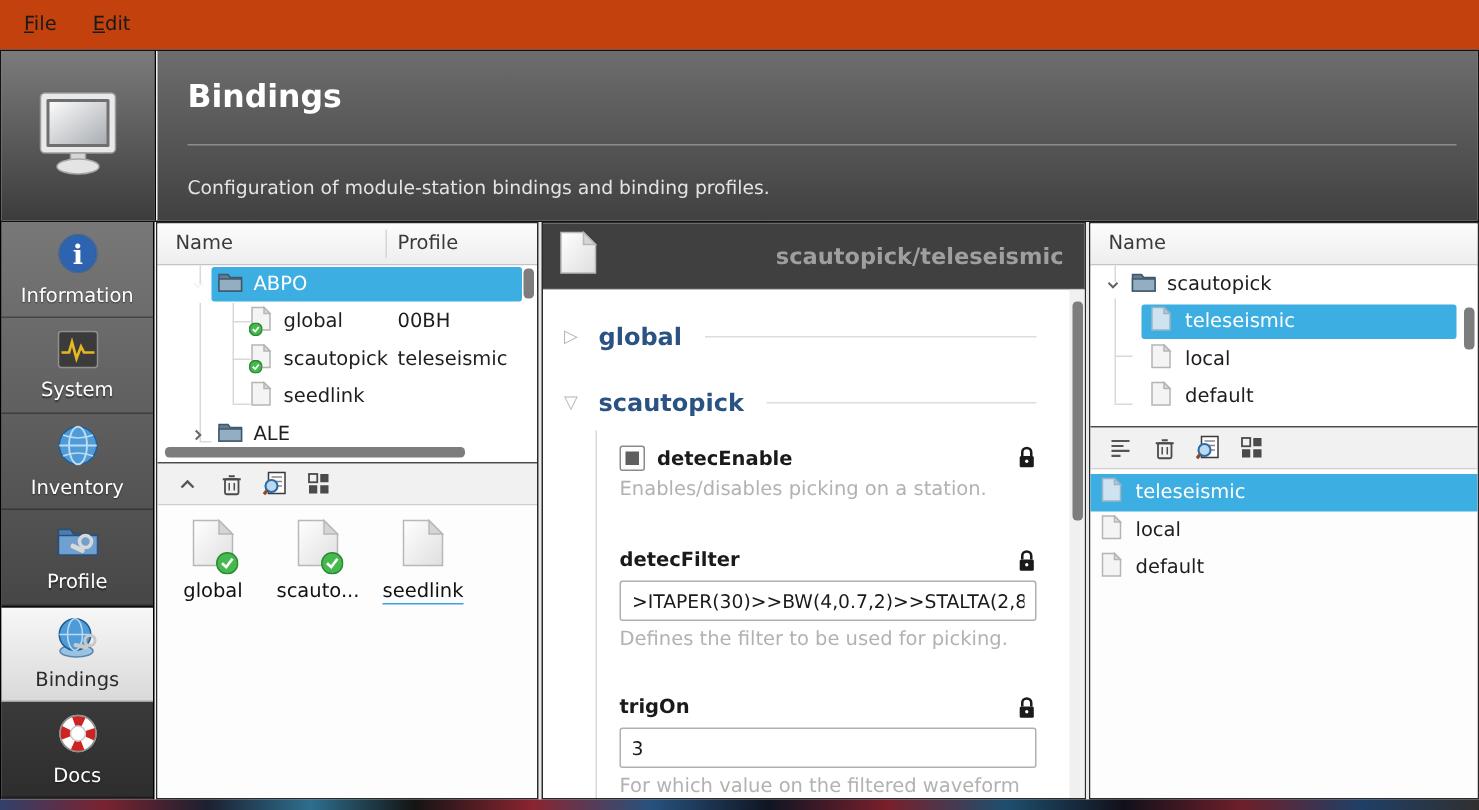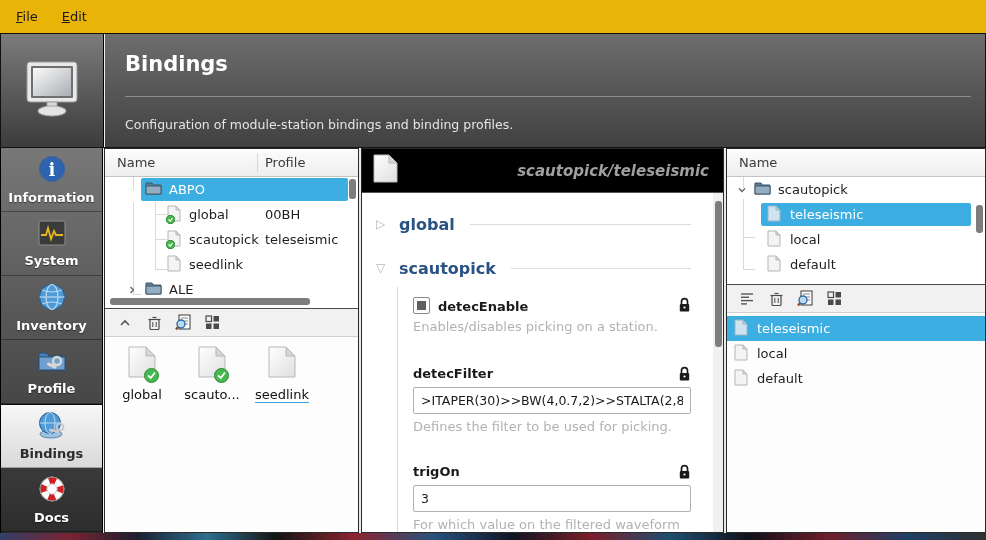--- a/index.html
+++ b/index.html
@@ -1,20 +1,20 @@
 <!DOCTYPE html>
 <html><head>
 <meta charset="utf-8">
 <style>
   * { margin:0; padding:0; box-sizing:border-box; }
   html,body { width:986px; height:540px; overflow:hidden; }
   body { font-family:"DejaVu Sans","Liberation Sans",sans-serif; background:#eff0f1; position:relative; }
 
   
-  .menubar { position:absolute; top:0; left:0; right:0; height:33px; background:#eab308;
+  .menubar { position:absolute; top:0; left:0; right:0; height:33px; background:#c2410c;
              display:flex; align-items:center; padding-left:6px; gap:4px; }
   .menu-item { display:inline-block; padding:4px 10px; font-size:13px; color:#1a1a1a; }
   .menu-item::first-letter { text-decoration:underline; }
 
   
   .headerband { position:absolute; top:33px; left:0; right:0; height:115px; border:1px solid #111; }
   .icon-box { position:absolute; left:0; top:0; width:103px; height:113px;
               background:linear-gradient(180deg,#7b7b7b,#3c3c3c); border-right:1px solid #000;
               display:flex; align-items:center; justify-content:center; }
   .header-main { position:absolute; left:104px; right:0; top:0; height:113px;
@@ -22,21 +22,21 @@
   .page-title { position:absolute; left:20px; top:18px; color:#ffffff; font-size:21px; font-weight:bold; }
   .title-sep { position:absolute; left:20px; right:14px; top:62px; height:1px; background:#8d8d8d; }
   .page-subtitle { position:absolute; left:20px; top:83px; color:#e4e4e4; font-size:12.5px; }
 
   
   .sidebar { position:absolute; top:148px; left:0; width:103px; bottom:7px;
              background:linear-gradient(180deg,#787878,#2d2d2d); border-right:1px solid #000;
              border-left:1px solid #000; display:flex; flex-direction:column; }
   .side-item { height:64px; display:flex; flex-direction:column; align-items:center; justify-content:center;
                gap:3px; border-bottom:1px solid rgba(0,0,0,.35); }
-  .side-item .lbl { color:#fff; font-size:13px; font-weight:bold; text-shadow:0 1px 1px rgba(0,0,0,.5); }
+  .side-item .lbl { color:#fff; font-size:13px; font-weight:normal; text-shadow:0 1px 1px rgba(0,0,0,.5); }
   .side-item.selected { background:linear-gradient(180deg,#f7f7f7,#d9d9d9); border-top:1px solid #0a0a0a; }
   .side-item.selected .lbl { color:#2b2b2b; text-shadow:none; }
 
   
   .main { position:absolute; top:148px; left:104px; right:0; bottom:7px; display:flex; background:#e9e9e9; }
   .panel { background:#fff; border:1px solid #2a2a2a; display:flex; flex-direction:column; position:relative; }
   .p1 { width:255px; }
   .p2 { flex:1; margin:0 2px; }
   .p3 { width:260px; }
 
@@ -71,22 +71,22 @@
   .iconview { flex:1; background:#fdfdfd; display:flex; align-items:flex-start; padding:8px 6px; gap:8px; }
   .ivitem { width:62px; display:flex; flex-direction:column; align-items:center; gap:4px; }
   .ivitem .ivlbl { font-size:13px; color:#111; white-space:nowrap; }
   .ivitem .ivlbl.underlined { border-bottom:1px solid #3da1dd; }
 
   .listview { flex:1; background:#fdfdfd; }
   .lrow { height:25px; display:flex; align-items:center; gap:9px; padding-left:7px; font-size:13px; color:#1e1e1e; }
   .lrow.selected { background:#3daee2; color:#fff; }
 
   
-  .p2-header { height:44px; background:#000000; border-bottom:1px solid #555; display:flex;
-               align-items:center; padding:0 10px; flex:0 0 auto;font-style:italic; }
+  .p2-header { height:44px; background:#404040; border-bottom:1px solid #555; display:flex;
+               align-items:center; padding:0 10px; flex:0 0 auto; }
   .p2-title { flex:1; text-align:right; font-size:15px; font-weight:bold; color:#9f9f9f; padding-right:4px; }
   .p2-body { position:relative; flex:1; background:#fff; overflow:hidden; padding:12px 32px 0 14px; }
   .scrolltrack { position:absolute; right:0; top:0; bottom:0; width:10px; background:#f0f0f0; }
 
   .section-h { display:flex; align-items:center; gap:11px; height:38px; }
   .section-tri { color:#b5b5b5; font-size:12px; width:12px; }
   .section-lbl { font-size:16px; font-weight:bold; color:#2a5283; }
   .section-line { flex:1; height:1px; background:#dddddd; margin-left:4px; }
 
   .section-body { margin-left:21px; border-left:1px solid #d8d8d8; padding-left:15px; padding-top:10px; }

